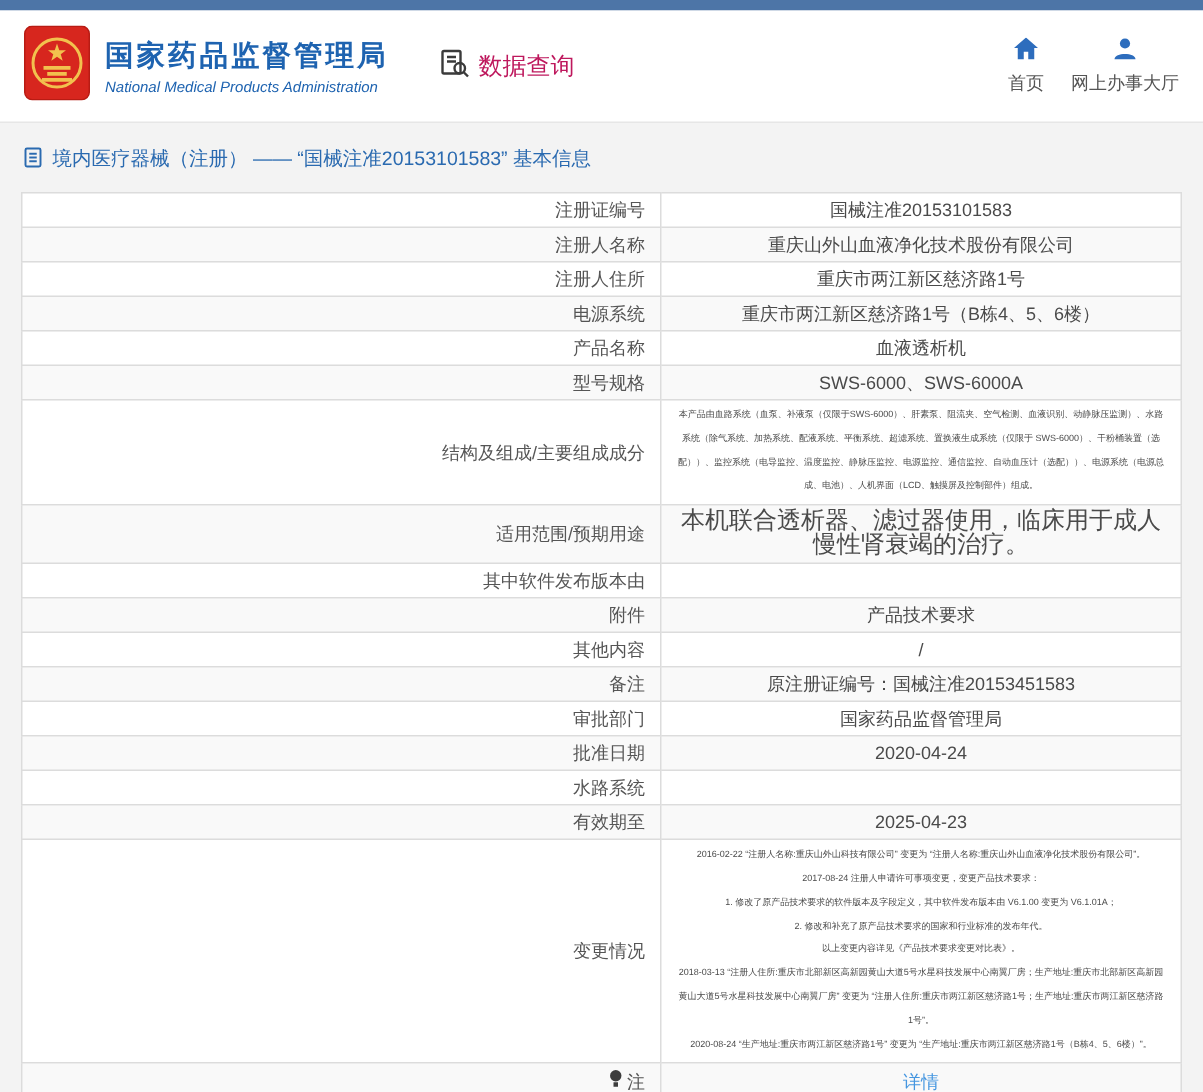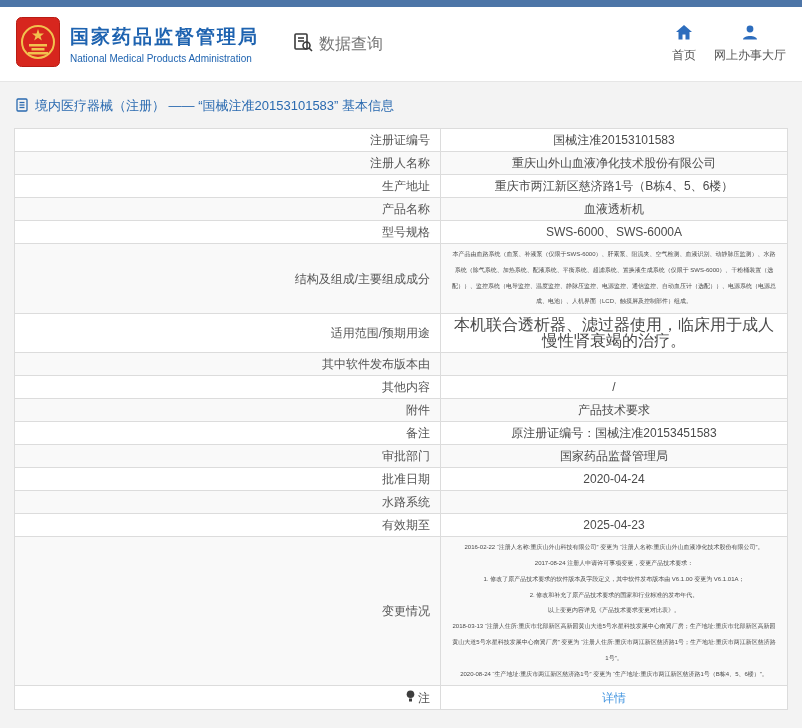--- a/index.html
+++ b/index.html
@@ -5,24 +5,24 @@
   * { margin:0; padding:0; box-sizing:border-box; }
   html,body { width:802px; height:728px; overflow:hidden; }
   body { background:#f3f3f3; font-family:"Liberation Sans","DejaVu Sans",sans-serif; }
 
   .topbar { height:7px; background:#4d75a7; }
 
   .header { height:75px; background:#fff; display:flex; align-items:center;
             padding:0 16px; border-bottom:1px solid #e6e6e6; }
   .brand { display:flex; align-items:center; gap:10px; cursor:pointer; }
   .brand-text .cn { font-size:19px; font-weight:bold; color:#1e63b0; letter-spacing:2px; }
-  .brand-text .en { font-size:10px; color:#1e63b0; margin-top:3px; }
+  .brand-text .en { font-size:10px; color:#1e63b0; margin-top:3px;font-style:italic; }
 
   .section-query { display:flex; align-items:center; gap:6px; margin-left:34px;
-                   font-size:16px; color:#737373; }
+                   font-size:16px; color:#be185d; }
 
   .nav { margin-left:auto; display:flex; gap:18px; }
   .nav-item { display:flex; flex-direction:column; align-items:center; gap:4px;
               font-size:12px; color:#555; cursor:pointer; }
 
   .content { padding:0 14px; }
   .breadcrumb { display:flex; align-items:center; gap:7px;
                 padding:15px 2px 13px 2px; font-size:13px; color:#2a6ab0; }
   .breadcrumb span { cursor:pointer; }
 
@@ -115,21 +115,25 @@
     <tbody>
       <tr>
         <td class="lbl">注册证编号</td>
         <td class="val">国械注准20153101583</td>
       </tr>
       <tr>
         <td class="lbl">注册人名称</td>
         <td class="val">重庆山外山血液净化技术股份有限公司</td>
       </tr>
       <tr>
-        <td class="lbl">生产地址</td>
+        <td class="lbl">注册人住所</td>
+        <td class="val">重庆市两江新区慈济路1号</td>
+      </tr>
+      <tr>
+        <td class="lbl">电源系统</td>
         <td class="val">重庆市两江新区慈济路1号（B栋4、5、6楼）</td>
       </tr>
       <tr>
         <td class="lbl">产品名称</td>
         <td class="val">血液透析机</td>
       </tr>
       <tr>
         <td class="lbl">型号规格</td>
         <td class="val">SWS-6000、SWS-6000A</td>
       </tr>
@@ -139,26 +143,26 @@
       </tr>
       <tr>
         <td class="lbl">适用范围/预期用途</td>
         <td class="val md">本机联合透析器、滤过器使用，临床用于成人慢性肾衰竭的治疗。</td>
       </tr>
       <tr>
         <td class="lbl">其中软件发布版本由</td>
         <td class="val"></td>
       </tr>
       <tr>
+        <td class="lbl">附件</td>
+        <td class="val">产品技术要求</td>
+      </tr>
+      <tr>
         <td class="lbl">其他内容</td>
         <td class="val">/</td>
-      </tr>
-      <tr>
-        <td class="lbl">附件</td>
-        <td class="val">产品技术要求</td>
       </tr>
       <tr>
         <td class="lbl">备注</td>
         <td class="val">原注册证编号：国械注准20153451583</td>
       </tr>
       <tr>
         <td class="lbl">审批部门</td>
         <td class="val">国家药品监督管理局</td>
       </tr>
       <tr>

